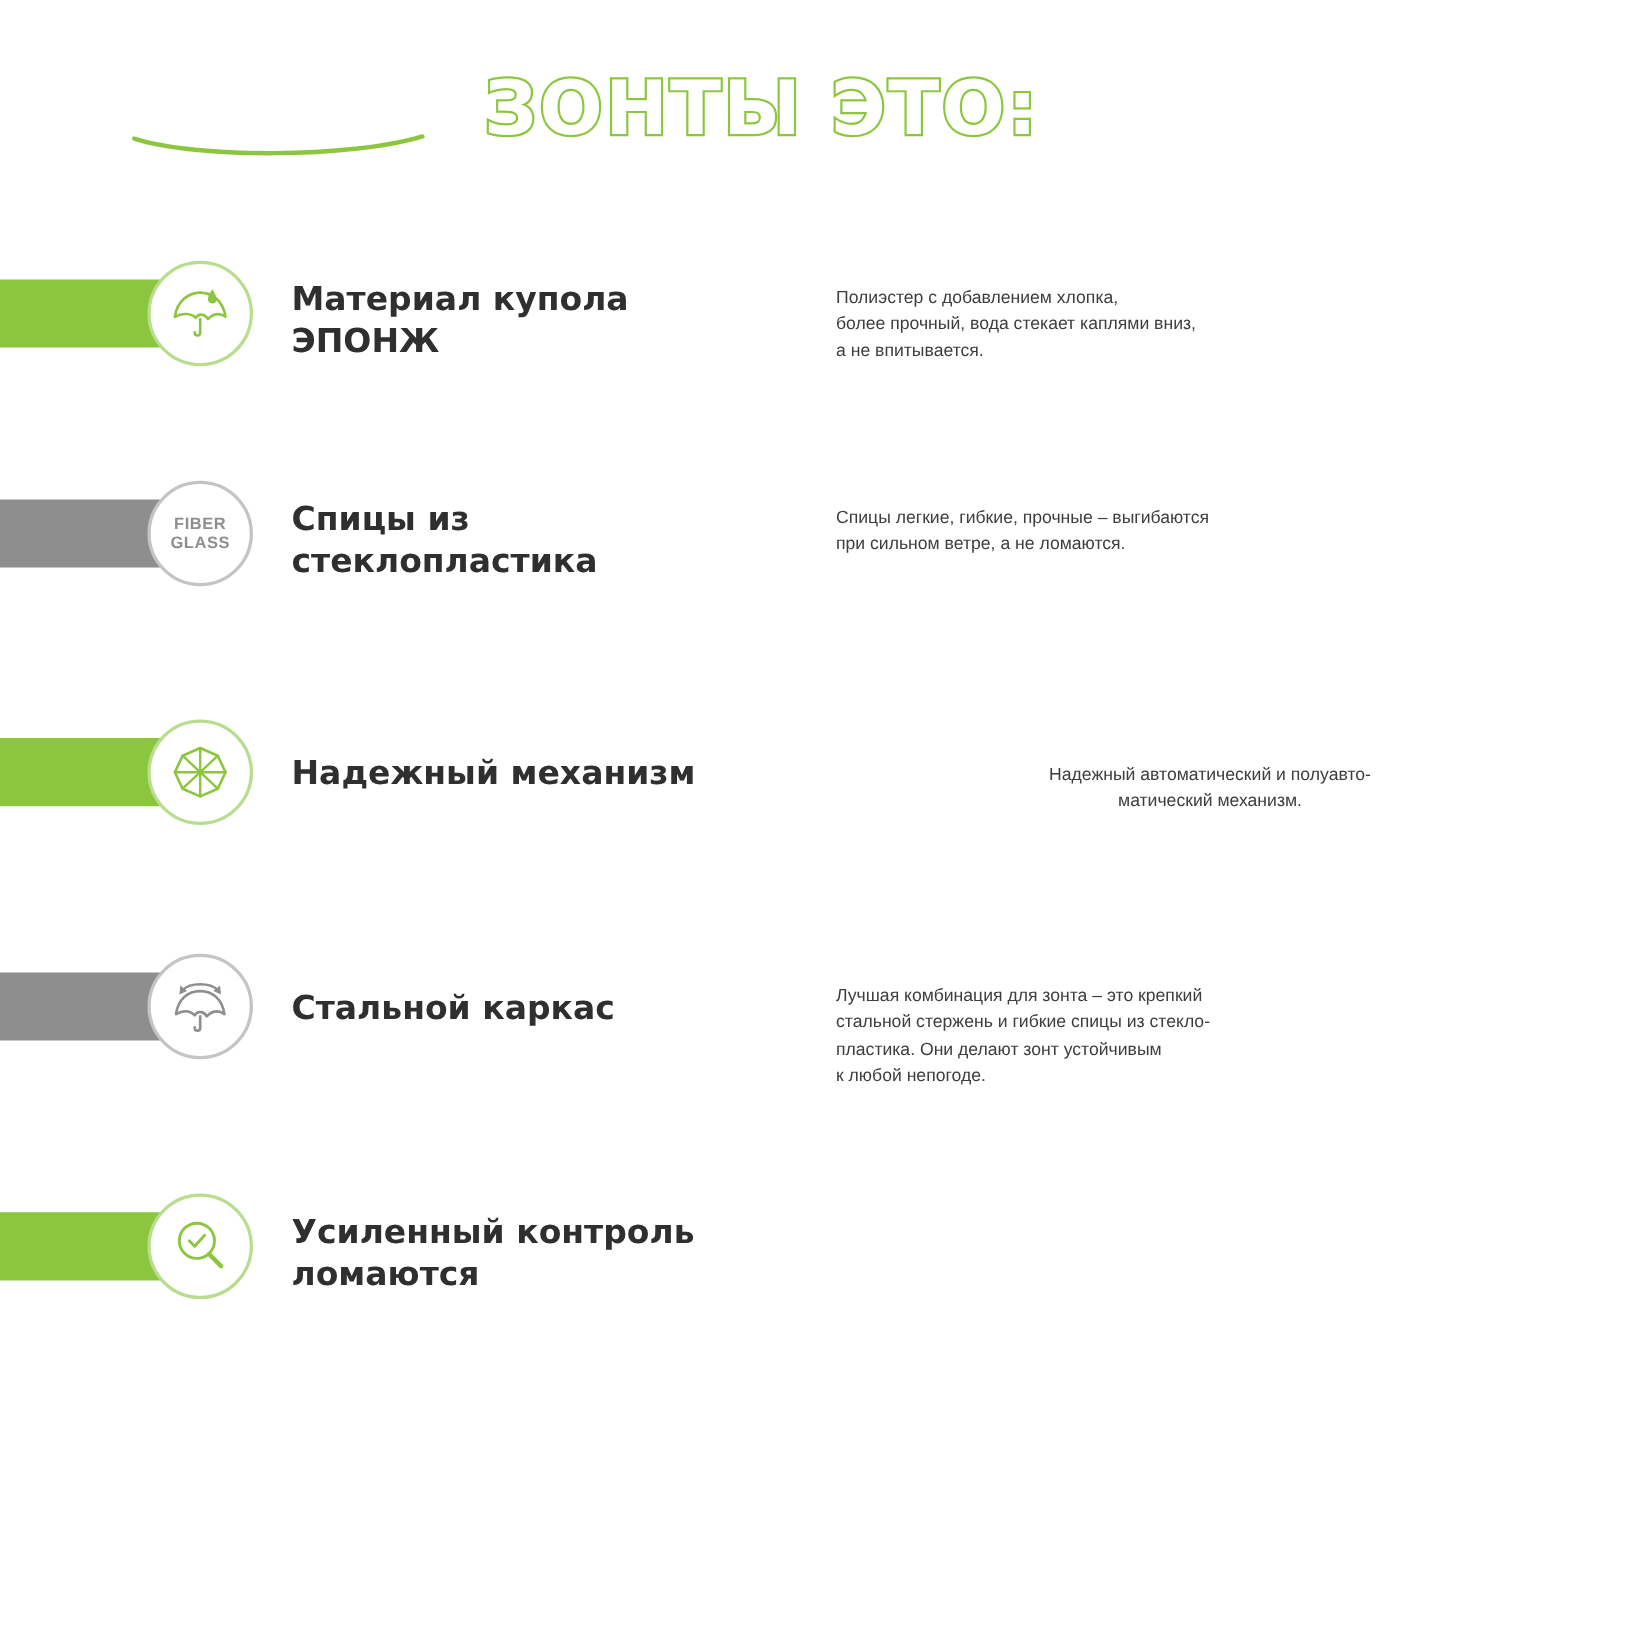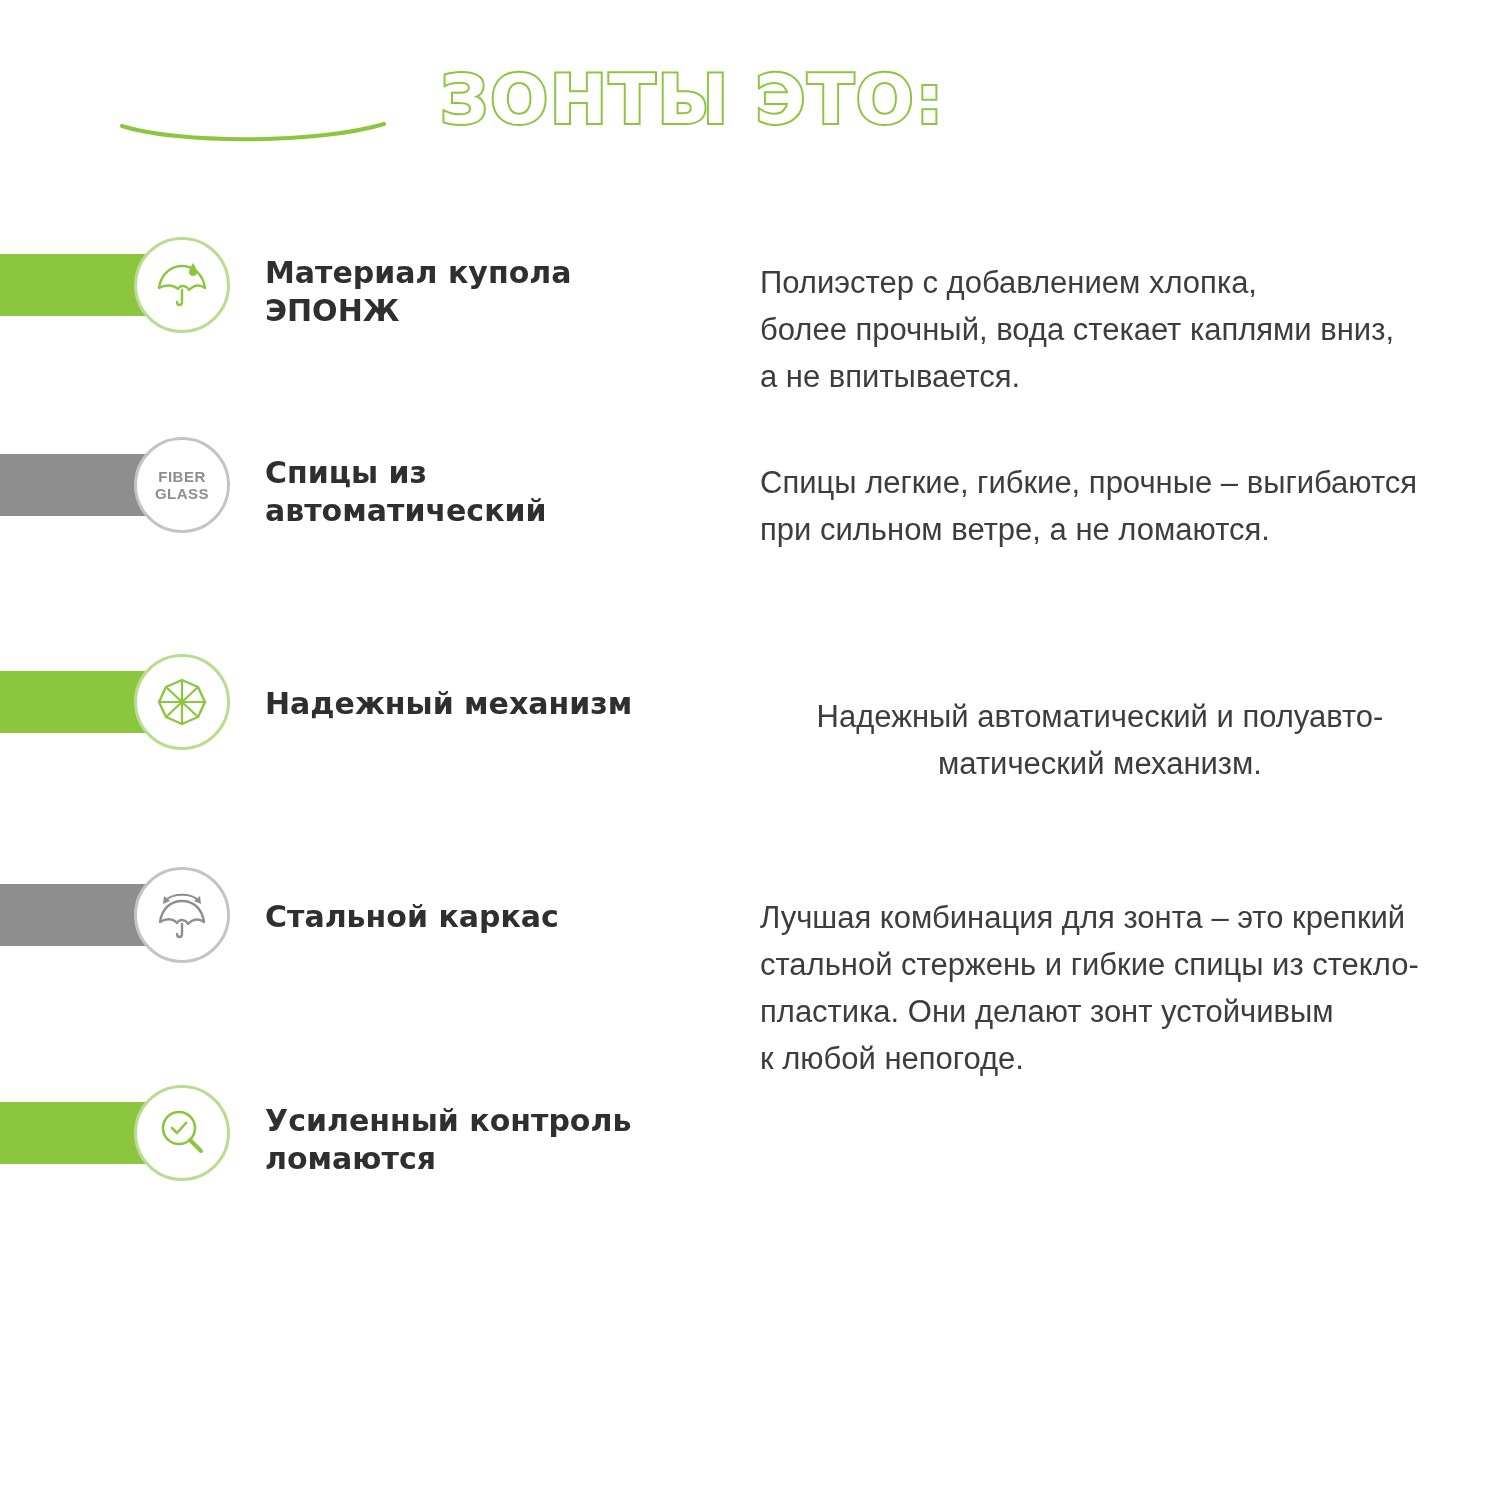--- a/index.html
+++ b/index.html
@@ -124,21 +124,21 @@
     font-weight: bold;
     font-size: 30px;
     line-height: 1.28;
     color: #2f2f2f;
     width: 420px;
   }
   .desc {
     position: absolute;
     left: 760px;
     font-family: "Liberation Sans", sans-serif;
-    font-size: 31px;
+    font-size: 16px;
     line-height: 1.52;
     color: #3d3d3d;
     width: 680px;
   }
 </style>
 </head>
 <body>
 
 <div class="header">
 
@@ -171,21 +171,21 @@
 
   <div class="row" style="height:217px;">
     <div class="bar grey" style="top:22px;"></div>
     <div class="badge grey" style="top:5px;">
       <div class="fiber-text">
         <div>FIBER</div>
         <div>GLASS</div>
       </div>
     </div>
     <div class="title" style="top:22px; white-space:pre-line;">Спицы из
-автоматический</div>
+стеклопластика</div>
     <div class="desc" style="top:27px; white-space:pre-line;">Спицы легкие, гибкие, прочные – выгибаются
 при сильном ветре, а не ломаются.</div>
   </div>
 
   <div class="row" style="height:213px;">
     <div class="bar green" style="top:22px;"></div>
     <div class="badge green" style="top:5px;">
       <svg width="62" height="62" viewBox="0 0 62 62">
         <polygon points="31,9 47,16 54,31 47,46 31,53 15,46 8,31 15,16" fill="none" stroke="#8cc63f" stroke-width="2.4" stroke-linejoin="round"></polygon>
         <g stroke="#8cc63f" stroke-width="2.2" stroke-linecap="round">

